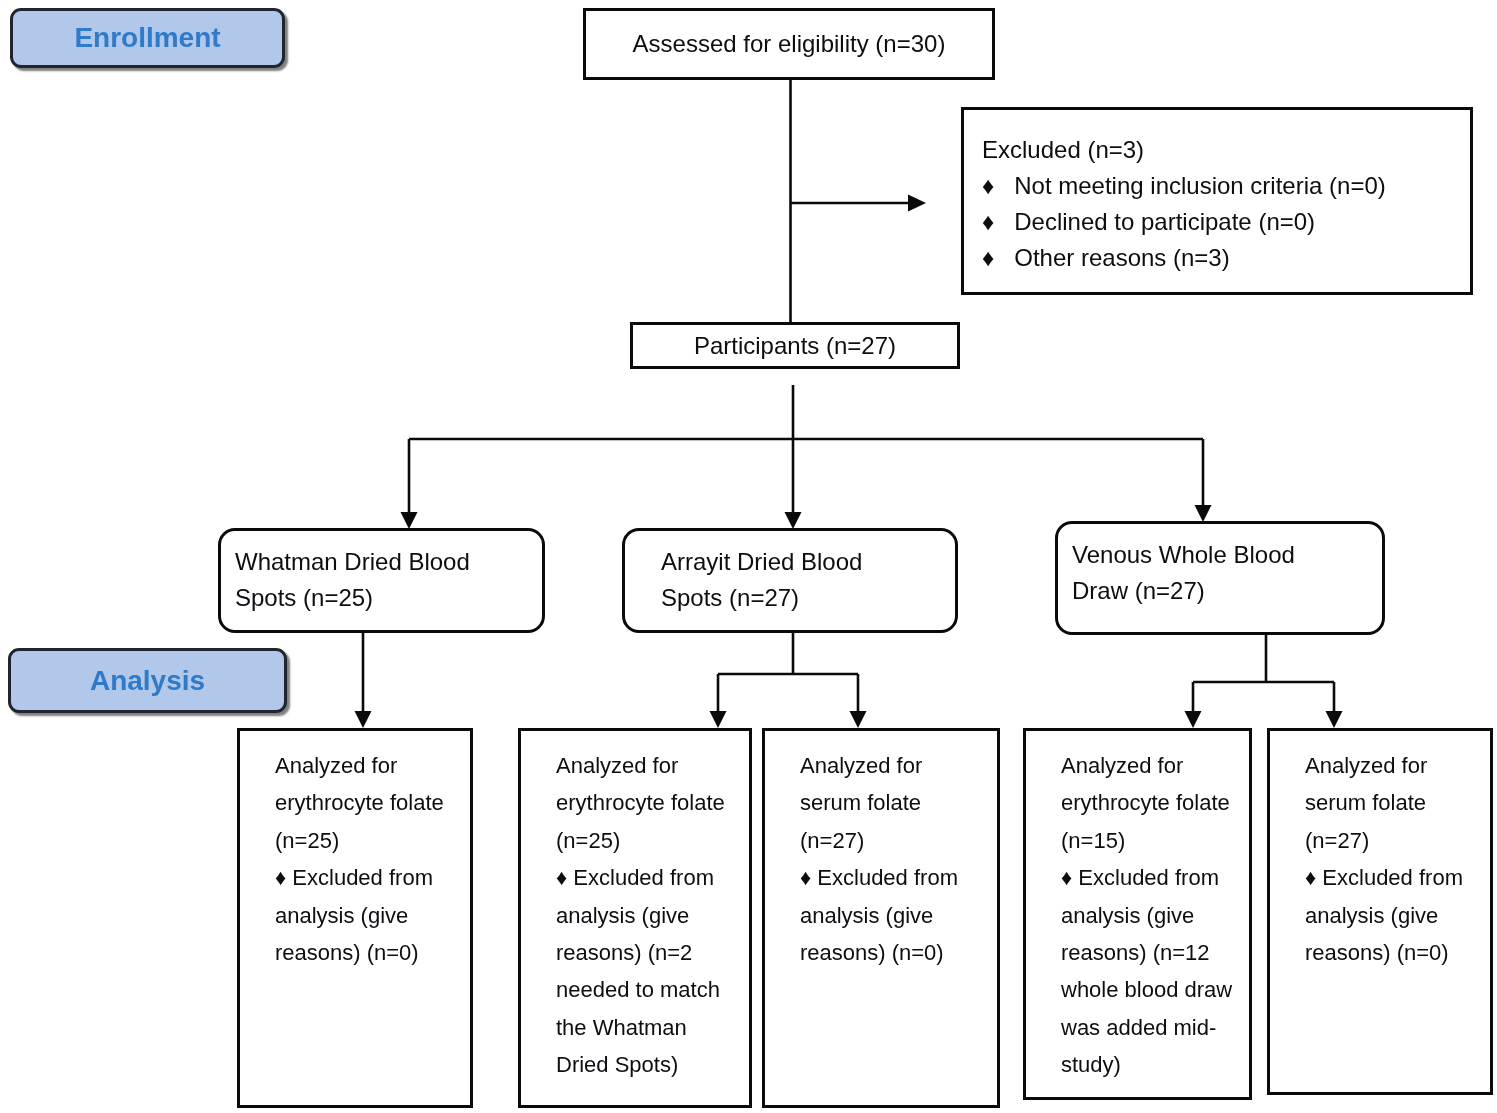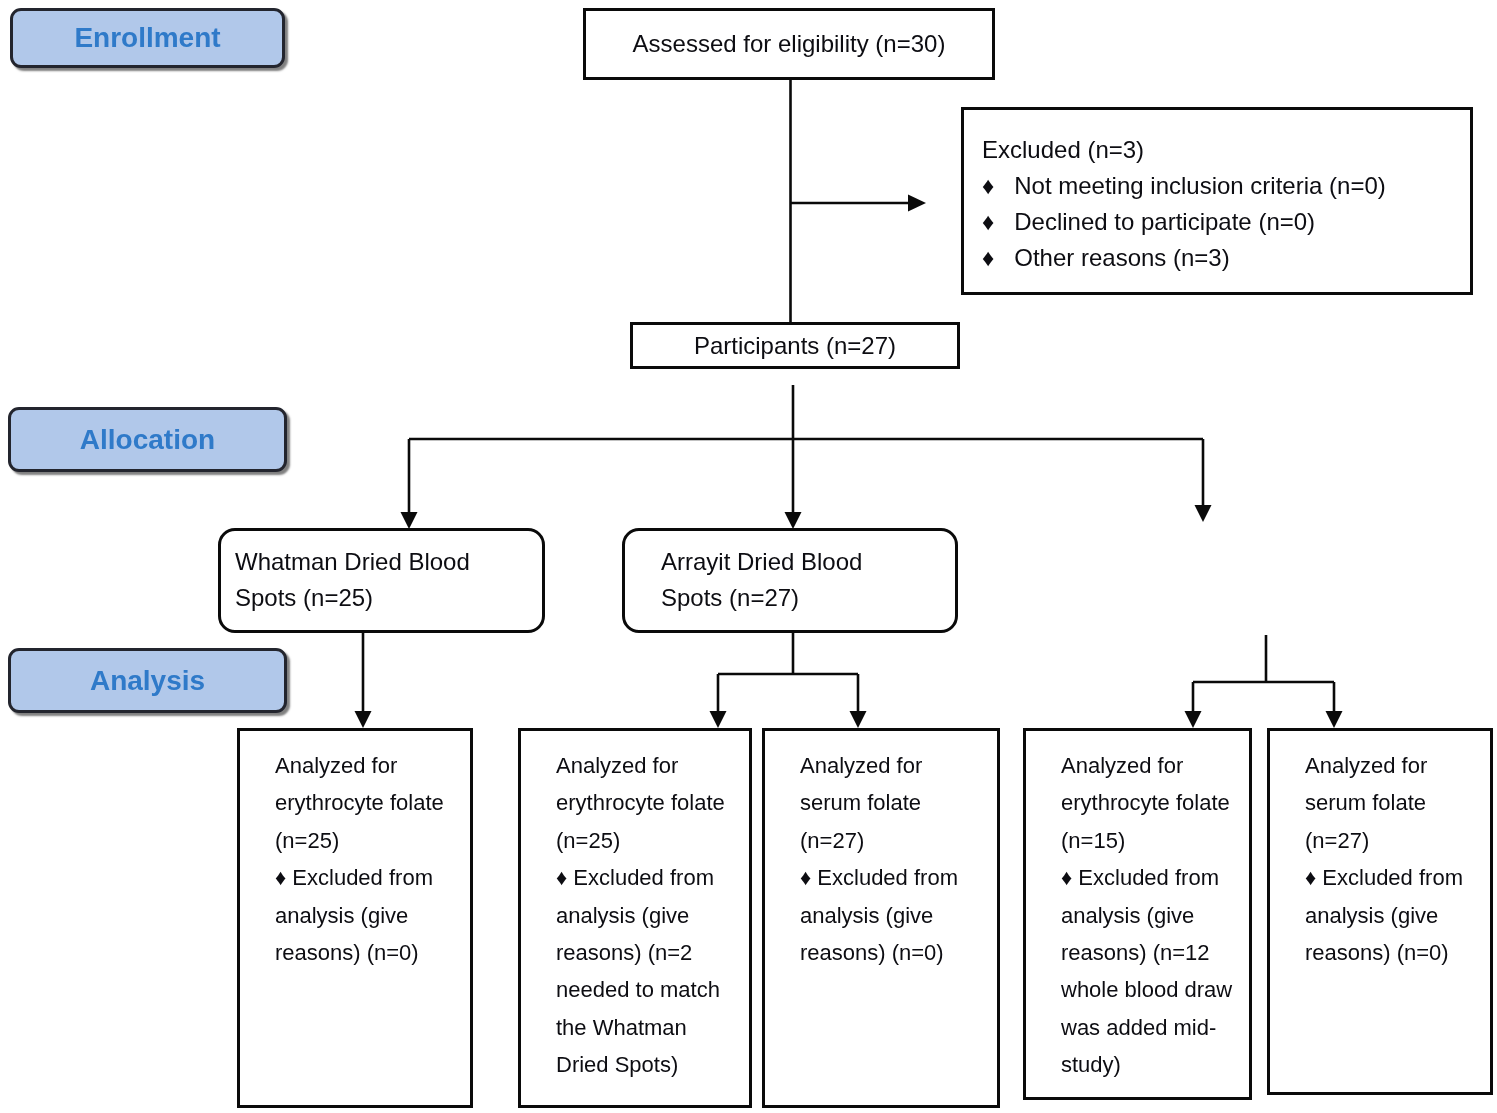--- a/index.html
+++ b/index.html
@@ -95,40 +95,39 @@
     <path class="cline" d="M1193 682 H1334"></path>
     <path class="cline" d="M1193 682 V712"></path>
     <polygon class="ahead" points="1184.5,711 1201.5,711 1193,728"></polygon>
     <path class="cline" d="M1334 682 V712"></path>
     <polygon class="ahead" points="1325.5,711 1342.5,711 1334,728"></polygon>
   </svg>
 
   <div class="stage" style="left:10px;top:8px;width:275px;height:60px;">
     <span>Enrollment</span>
   </div>
-  <div class="stage" style="left:8px;top:407px;width:279px;height:65px;">
-    <span>Allocation</span>
-  </div>
   <div class="stage" style="left:8px;top:648px;width:279px;height:65px;">
     <span>Analysis</span>
   </div>
 
   <div class="box center-box" style="left:583px;top:8px;width:412px;height:72px;">Assessed for eligibility (n=30)</div>
 
   <div class="box excluded-box" style="left:925px;top:107px;width:512px;height:188px;margin-left:36px;">Excluded (n=3)
 ♦   Not meeting inclusion criteria (n=0)
 ♦   Declined to participate (n=0)
 ♦   Other reasons (n=3)</div>
 
   <div class="box center-box" style="left:630px;top:322px;width:330px;height:47px;">Participants (n=27)</div>
 
   <div class="box alloc-box" style="left:218px;top:528px;width:327px;height:105px;">Whatman Dried Blood
 Spots (n=25)</div>
   <div class="box alloc-box" style="left:622px;top:528px;width:336px;height:105px;padding-left:36px;">Arrayit Dried Blood
 Spots (n=27)</div>
+  <div class="box alloc-box" style="left:1055px;top:521px;width:330px;height:114px;">Venous Whole Blood
+Draw (n=27)</div>
 
   <div class="box analysis-box" style="left:237px;top:728px;width:236px;height:380px;">Analyzed for
 erythrocyte folate
 (n=25)
 ♦ Excluded from
 analysis (give
 reasons) (n=0)</div>
   <div class="box analysis-box" style="left:518px;top:728px;width:234px;height:380px;">Analyzed for
 erythrocyte folate
 (n=25)

